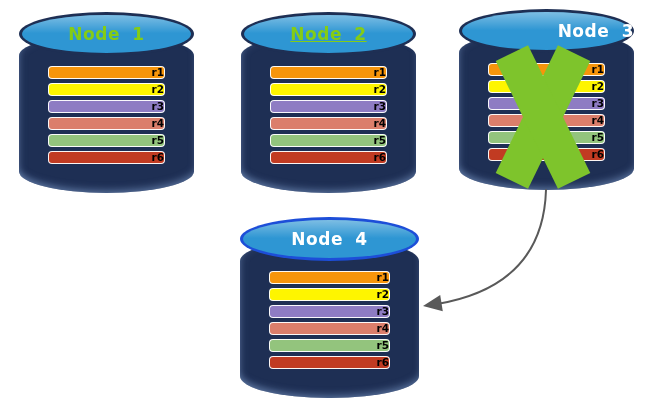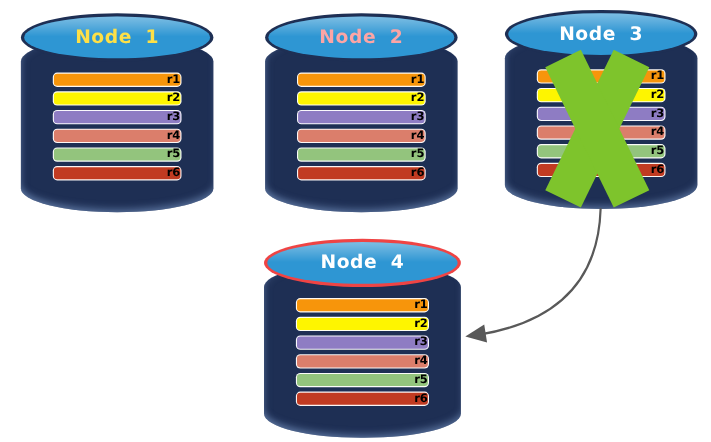--- a/index.html
+++ b/index.html
@@ -62,21 +62,21 @@
 </style>
 </head>
 <body>
 
 <div class="canvas">
 
   <div class="cylinder pos-n1">
     <div class="cyl-body" style="background-color: rgb(30, 47, 84);"></div>
     <div class="cyl-top" style="background-color: rgb(30, 47, 84);">
       <div class="cyl-glass" style="background-color: rgb(46, 150, 211);"></div>
-      <span class="node-label" style="color: #fde047;">Node 1</span>
+      <span class="node-label" style="color: #84cc16;">Node 1</span>
     </div>
     <div class="bars">
       <div class="bar" style="background-color: rgb(247, 149, 11);">
           <span class="bar-label" style="color: rgb(0, 0, 0);">r1</span>
         </div>
       <div class="bar" style="background-color: rgb(254, 245, 0);">
           <span class="bar-label" style="color: rgb(0, 0, 0);">r2</span>
         </div>
       <div class="bar" style="background-color: rgb(142, 124, 195);">
           <span class="bar-label" style="color: rgb(0, 0, 0);">r3</span>
@@ -90,21 +90,21 @@
       <div class="bar" style="background-color: rgb(193, 59, 34);">
           <span class="bar-label" style="color: rgb(0, 0, 0);">r6</span>
         </div>
     </div>
   </div>
 
   <div class="cylinder pos-n2">
     <div class="cyl-body" style="background-color: rgb(30, 47, 84);"></div>
     <div class="cyl-top" style="background-color: rgb(30, 47, 84);">
       <div class="cyl-glass" style="background-color: rgb(46, 150, 211);"></div>
-      <span class="node-label" style="color: #fca5a5;">Node 2</span>
+      <span class="node-label" style="color: #84cc16; text-decoration: underline;">Node 2</span>
     </div>
     <div class="bars">
       <div class="bar" style="background-color: rgb(247, 149, 11);">
           <span class="bar-label" style="color: rgb(0, 0, 0);">r1</span>
         </div>
       <div class="bar" style="background-color: rgb(254, 245, 0);">
           <span class="bar-label" style="color: rgb(0, 0, 0);">r2</span>
         </div>
       <div class="bar" style="background-color: rgb(142, 124, 195);">
           <span class="bar-label" style="color: rgb(0, 0, 0);">r3</span>
@@ -116,21 +116,21 @@
           <span class="bar-label" style="color: rgb(0, 0, 0);">r5</span>
         </div>
       <div class="bar" style="background-color: rgb(193, 59, 34);">
           <span class="bar-label" style="color: rgb(0, 0, 0);">r6</span>
         </div>
     </div>
   </div>
 
   <div class="cylinder pos-n3">
     <div class="cyl-body" style="background-color: rgb(30, 47, 84);"></div>
-    <div class="cyl-top" style="background-color: rgb(30, 47, 84);">
+    <div class="cyl-top" style="background-color: rgb(30, 47, 84); justify-content: flex-end;">
       <div class="cyl-glass" style="background-color: rgb(46, 150, 211);"></div>
       <span class="node-label" style="color: rgb(255, 255, 255);">Node 3</span>
     </div>
     <div class="bars">
       <div class="bar" style="background-color: rgb(247, 149, 11);">
           <span class="bar-label" style="color: rgb(0, 0, 0);">r1</span>
         </div>
       <div class="bar" style="background-color: rgb(254, 245, 0);">
           <span class="bar-label" style="color: rgb(0, 0, 0);">r2</span>
         </div>
@@ -144,21 +144,21 @@
           <span class="bar-label" style="color: rgb(0, 0, 0);">r5</span>
         </div>
       <div class="bar" style="background-color: rgb(193, 59, 34);">
           <span class="bar-label" style="color: rgb(0, 0, 0);">r6</span>
         </div>
     </div>
   </div>
 
   <div class="cylinder pos-n4">
     <div class="cyl-body" style="background-color: rgb(30, 47, 84);"></div>
-    <div class="cyl-top" style="background-color: #ef4444;">
+    <div class="cyl-top" style="background-color: #1d4ed8;">
       <div class="cyl-glass" style="background-color: rgb(46, 150, 211);"></div>
       <span class="node-label" style="color: rgb(255, 255, 255);">Node 4</span>
     </div>
     <div class="bars">
       <div class="bar" style="background-color: rgb(247, 149, 11);">
           <span class="bar-label" style="color: rgb(0, 0, 0);">r1</span>
         </div>
       <div class="bar" style="background-color: rgb(254, 245, 0);">
           <span class="bar-label" style="color: rgb(0, 0, 0);">r2</span>
         </div>

